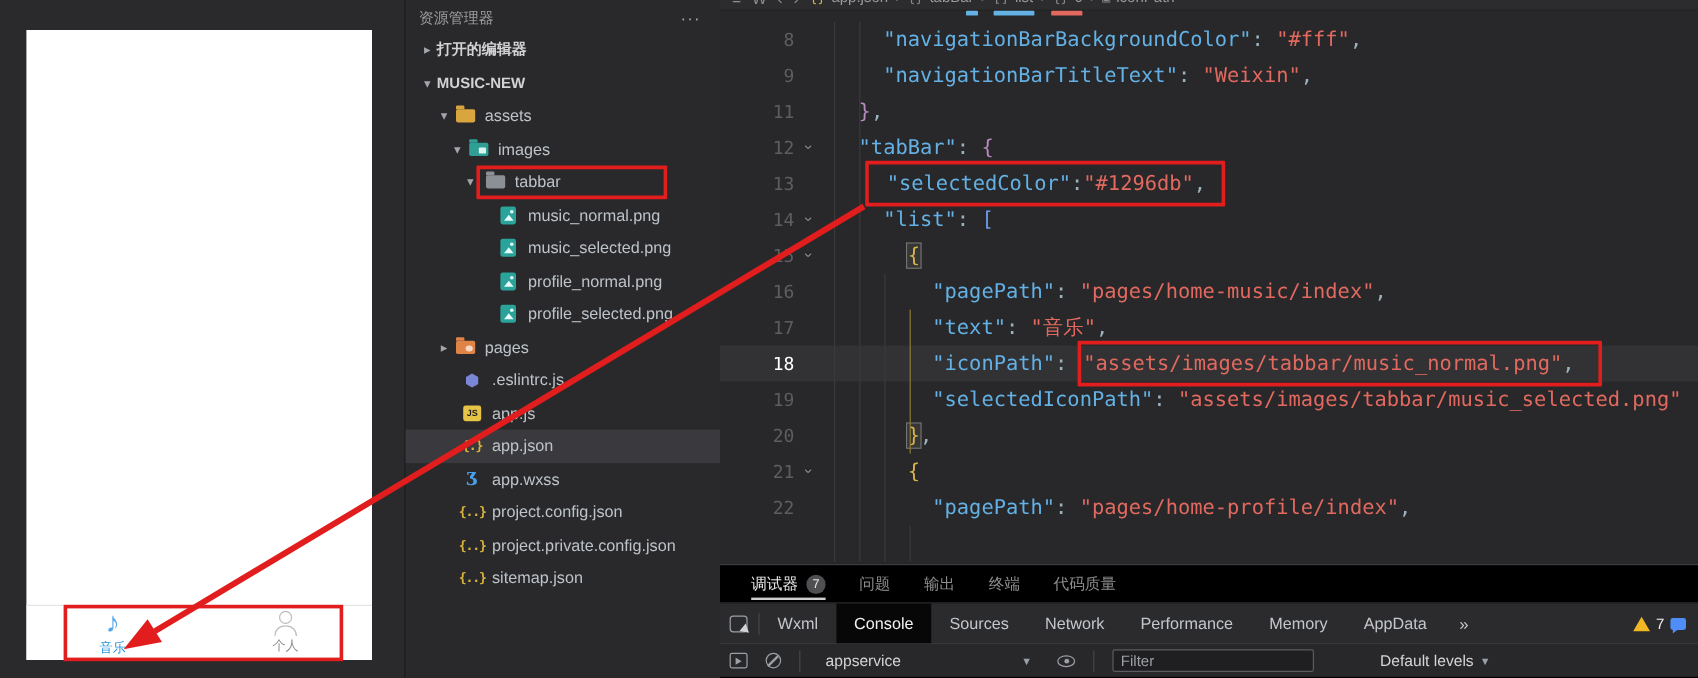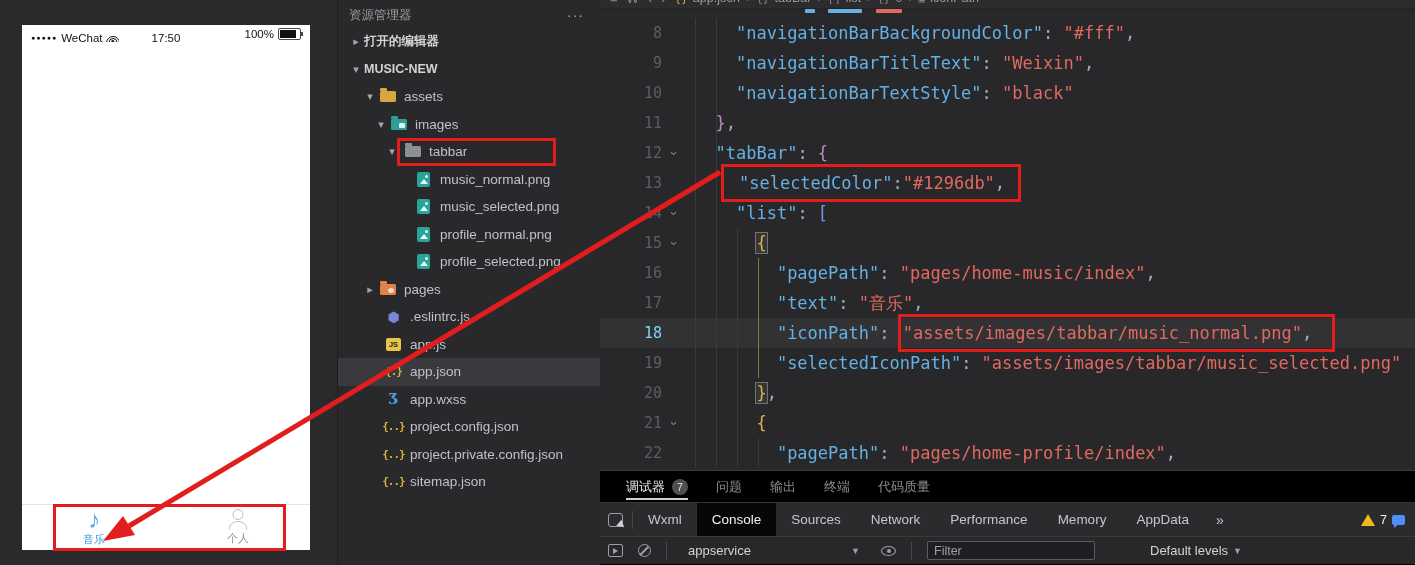--- a/index.html
+++ b/index.html
@@ -74,21 +74,21 @@
   .bc-inner{position:absolute;left:10px;top:-13px;display:flex;align-items:center;gap:9px;height:22px;font-size:12.5px;color:#9a9a9a;white-space:nowrap;}
   .bc-ctl{color:#8d8d8d;font-size:13px;}
   .bc-g{font-family:"DejaVu Sans Mono",monospace;font-size:11px;color:#8a8a8a;margin-right:-4px;}
   .bc-g.acc{color:#d9b33c;}
   .bc-sep{color:#6d6d6d;margin:0 -3px;}
   .sliver{position:absolute;top:9px;height:4px;border-radius:1px;}
   #code{position:absolute;left:0;top:18px;width:100%;}
   .cl{display:flex;height:30px;align-items:center;position:relative;}
   .cl.active{background:#323234;}
   .ln{width:62px;flex:0 0 62px;text-align:right;font-family:"DejaVu Sans Mono",monospace;font-size:15px;color:#5e5e62;}
-  .cl.active .ln{color:#7dd3fc;}
+  .cl.active .ln{color:#ffffff;}
   .fold{width:24px;flex:0 0 24px;text-align:center;}
   .fold .fc{display:inline-block;transform:rotate(90deg);color:#8d8d8d;font-size:13px;}
   .ct{white-space:pre;padding-left:9px;font-family:"DejaVu Sans Mono",monospace;font-size:17px;line-height:30px;}
   .tk-k{color:#63b1e5;} .tk-s{color:#e2695f;} .tk-p{color:#9cb3be;}
   .tk-b1{color:#d9b44a;} .tk-b1m{color:#d9b44a;outline:1px solid #73736f;background:rgba(95,95,90,.28);}
   .tk-b2{color:#b88cc0;} .tk-b3{color:#6c9ce8;}
   .guide{position:absolute;width:1px;background:#3a3a3c;z-index:1;}
   .guide.y{background:#8c7a33;}
   .rw{display:inline-block;border:3px solid #e11d1d;border-radius:1px;}
   .rw-13{padding:1px 13px 1px 15px;margin:-1px -13px -1px -15px;}
@@ -126,39 +126,20 @@
   .levels{margin-left:40px;display:flex;align-items:center;gap:5px;color:#d4d4d6;font-size:13px;cursor:pointer;}
   #arrow-overlay{position:absolute;left:0;top:0;width:1415px;height:565px;pointer-events:none;z-index:60;}
 </style>
 </head>
 <body>
 
 <div id="root">
 
   <section id="simulator">
     <div class="phone">
-      <div class="statusbar">
-        <span class="sb-left">
-          <span class="sb-dots">●●●●●</span>
-          <span>WeChat</span>
-          <span class="wifi">
-              <i class="w1"></i>
-              <i class="w2"></i>
-              <i class="w3"></i>
-            </span>
-        </span>
-        <span class="sb-time">17:50</span>
-        <span class="sb-right">
-          <span>100%</span>
-          <span class="bat">
-              <i></i>
-              <em></em>
-            </span>
-        </span>
-      </div>
       <div class="ptabbar">
           <div class="ptab">
             <span class="mus">♪</span>
             <span class="ptab-label" style="color: rgb(46, 152, 220); font-family: Liberation Mono, monospace;">音乐</span>
           </div>
           <div class="ptab">
             <span class="person"></span>
             <span class="ptab-label" style="color: rgb(142, 142, 142);">个人</span>
           </div>
         </div>
@@ -326,25 +307,20 @@
     <div id="code">
         <div class="cl">
           <span class="ln">8</span>
           <span class="fold"></span>
           <span class="ct">    <span class="tk-k">"navigationBarBackgroundColor"</span><span class="tk-p">: </span><span class="tk-s">"#fff"</span><span class="tk-p">,</span></span>
         </div>
         <div class="cl">
           <span class="ln">9</span>
           <span class="fold"></span>
           <span class="ct">    <span class="tk-k">"navigationBarTitleText"</span><span class="tk-p">: </span><span class="tk-s">"Weixin"</span><span class="tk-p">,</span></span>
-        </div>
-        <div class="cl">
-          <span class="ln">10</span>
-          <span class="fold"></span>
-          <span class="ct">    <span class="tk-k">"navigationBarTextStyle"</span><span class="tk-p">: </span><span class="tk-s">"black"</span></span>
         </div>
         <div class="cl">
           <span class="ln">11</span>
           <span class="fold"></span>
           <span class="ct">  <span class="tk-b2">}</span><span class="tk-p">,</span></span>
         </div>
         <div class="cl">
           <span class="ln">12</span>
           <span class="fold"><span class="fc">›</span></span>
           <span class="ct">  <span class="tk-k">"tabBar"</span><span class="tk-p">: </span><span class="tk-b2">{</span></span>

